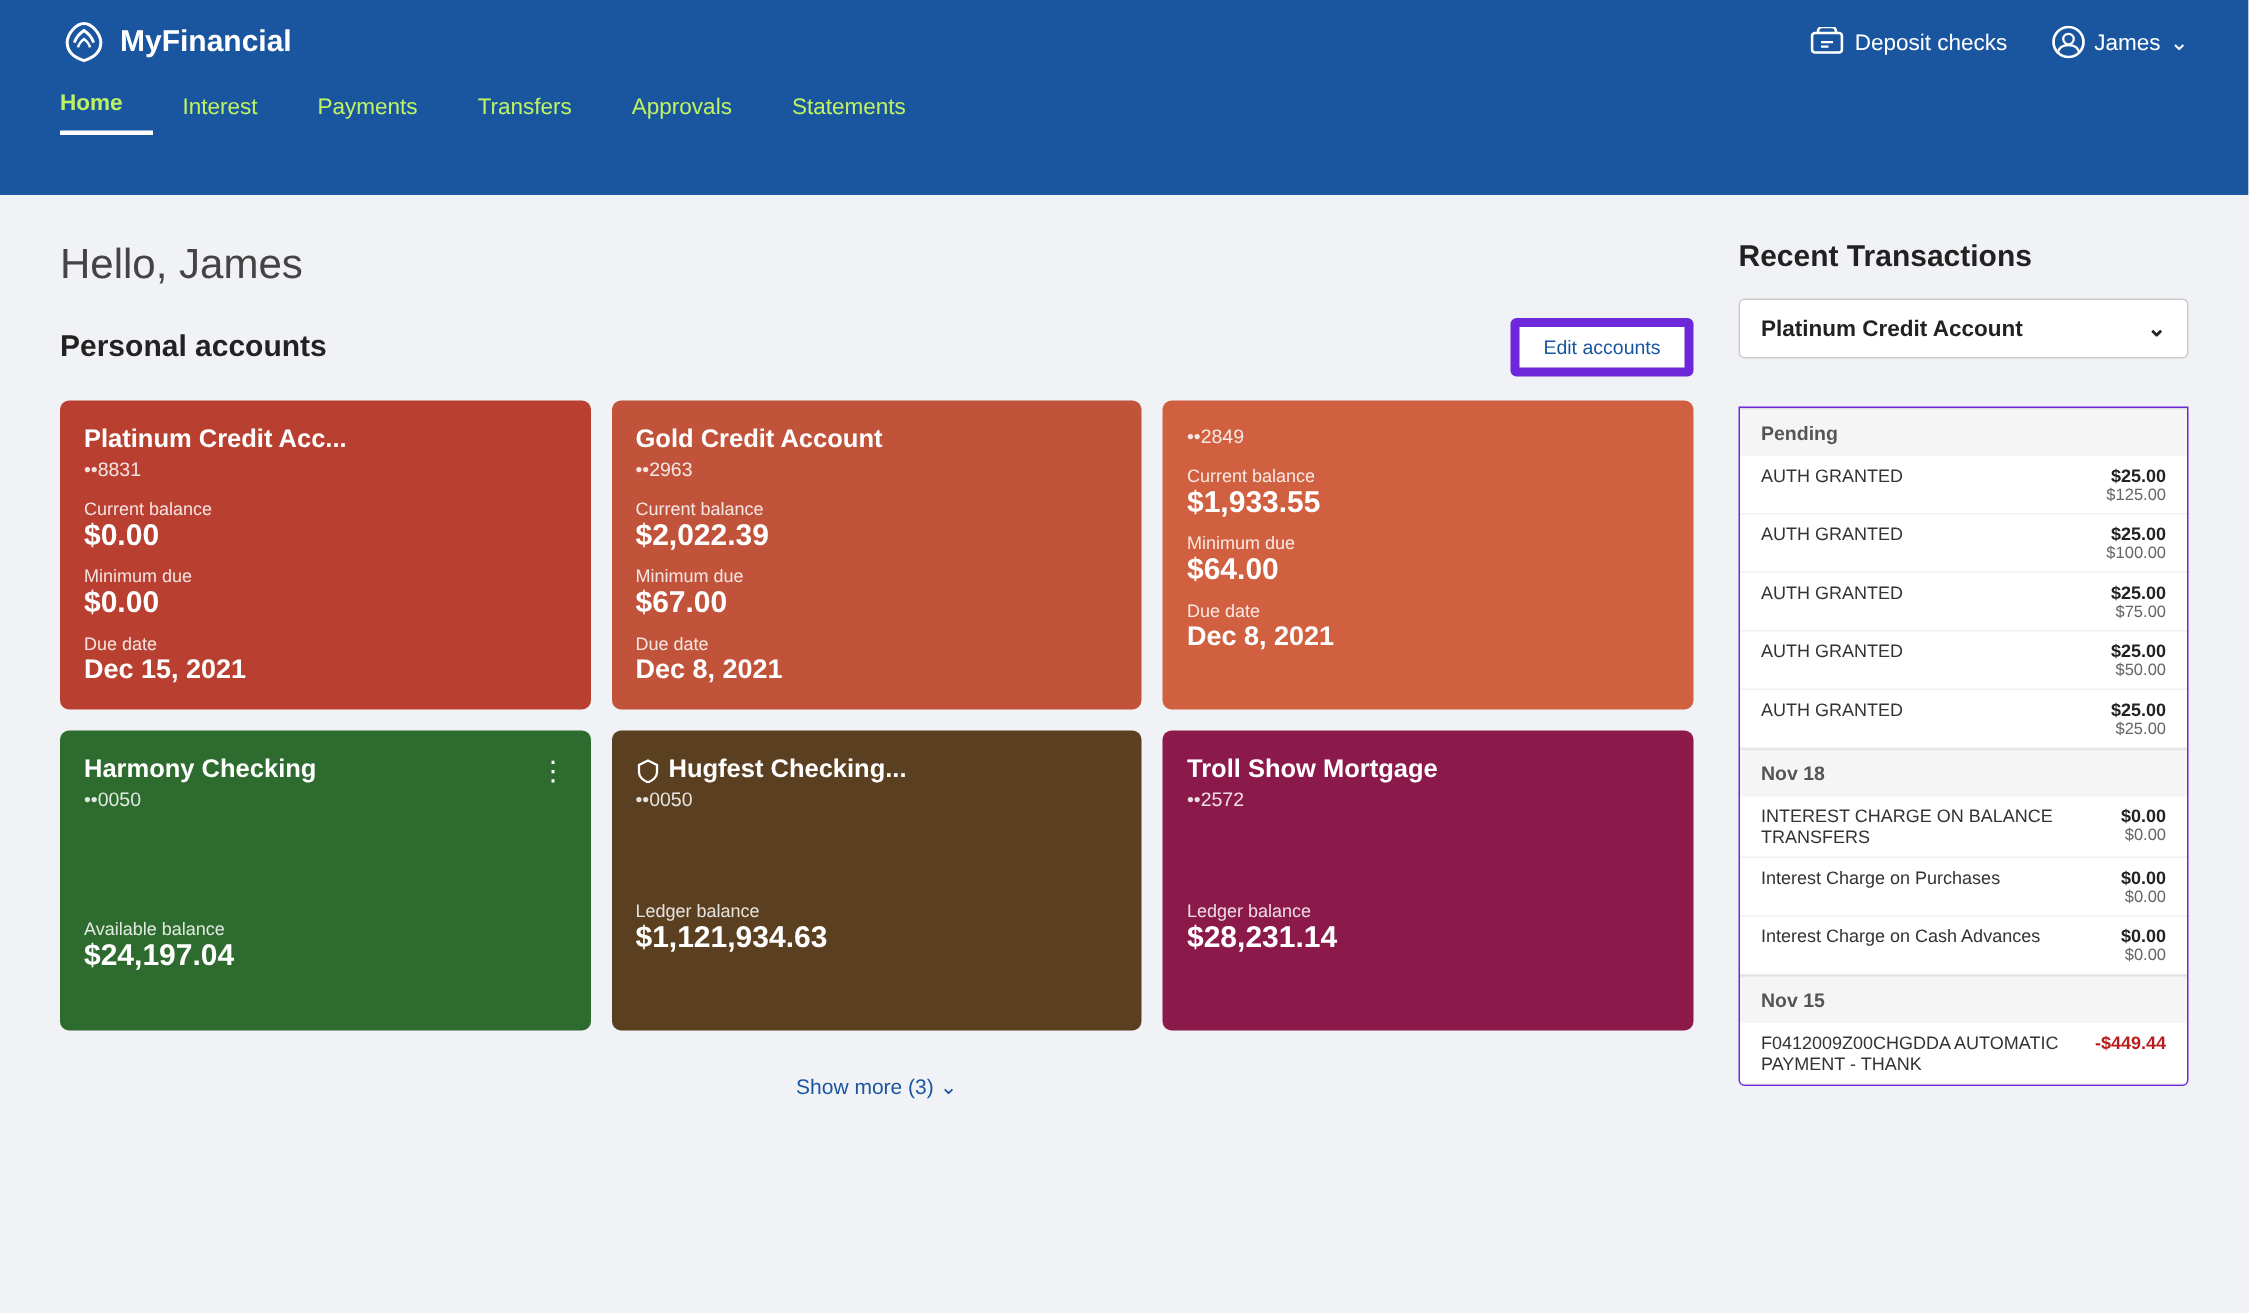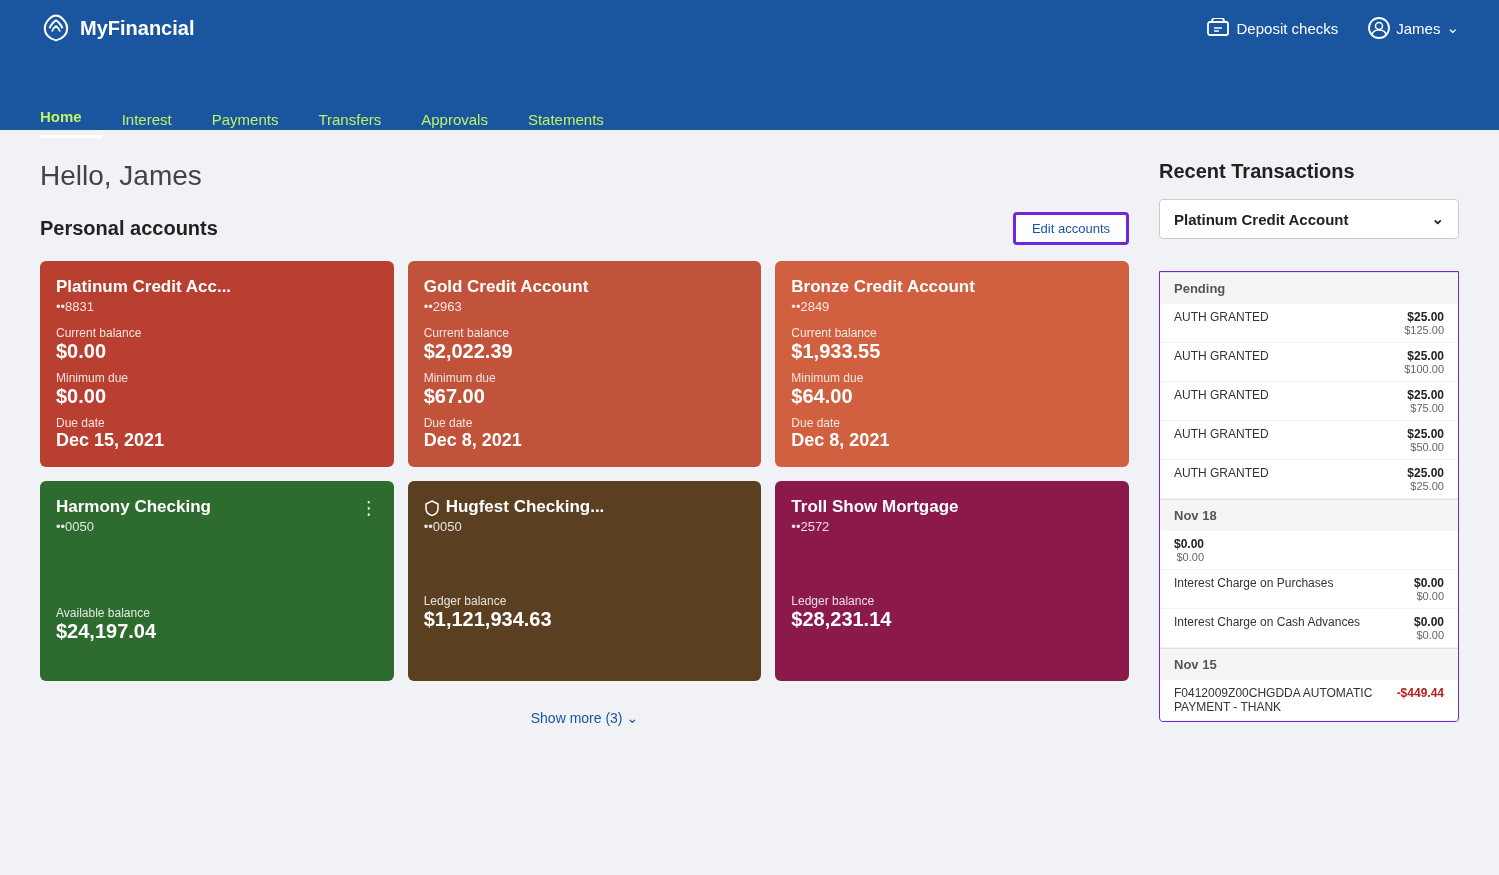--- a/index.html
+++ b/index.html
@@ -8,21 +8,20 @@
     
     .header {
       background: #1a56a0;
       padding: 0 40px;
       display: flex;
       align-items: center;
       justify-content: space-between;
       height: 130px;
       flex-direction: column;
       justify-content: flex-start;
-      gap: 48px;
     }
     .header-top {
       width: 100%;
       display: flex;
       align-items: center;
       justify-content: space-between;
       padding-top: 14px;
       padding-bottom: 8px;
     }
     .logo {
@@ -106,21 +105,21 @@
       align-items: center;
       justify-content: space-between;
       margin-bottom: 16px;
     }
     .section-title {
       font-size: 20px;
       font-weight: bold;
       color: #222;
     }
     .edit-accounts-btn {
-      border: 3px solid #6d28d9;
+      border: 6px solid #6d28d9;
       color: #1a56a0;
       background: white;
       padding: 6px 16px;
       border-radius: 4px;
       cursor: pointer;
       font-size: 13px;
     }
     .accounts-grid {
       display: grid;
       grid-template-columns: 1fr 1fr 1fr;
@@ -312,21 +311,20 @@
         <div class="account-number">••2963</div>
         <div class="account-field-label">Current balance</div>
         <div class="account-field-value">$2,022.39</div>
         <div class="account-field-label">Minimum due</div>
         <div class="account-field-value">$67.00</div>
         <div class="account-field-label">Due date</div>
         <div class="account-field-value" style="font-size:18px;">Dec 8, 2021</div>
       </div>
 
       <div class="account-card card-credit-3">
-        <div class="account-name">Bronze Credit Account</div>
         <div class="account-number">••2849</div>
         <div class="account-field-label">Current balance</div>
         <div class="account-field-value">$1,933.55</div>
         <div class="account-field-label">Minimum due</div>
         <div class="account-field-value">$64.00</div>
         <div class="account-field-label">Due date</div>
         <div class="account-field-value" style="font-size:18px;">Dec 8, 2021</div>
       </div>
 
       <div class="account-card card-checking-1" style="min-height:200px;">
@@ -415,20 +413,21 @@
       <div class="tx-row">
         <div class="tx-label">AUTH GRANTED</div>
         <div class="tx-amounts">
           <div class="tx-amount-main">$25.00</div>
           <div class="tx-amount-sub">$25.00</div>
         </div>
       </div>
 
       <div class="tx-section-header">Nov 18</div>
       <div class="tx-row">
+        <div class="tx-label">INTEREST CHARGE ON BALANCE TRANSFERS</div>
         <div class="tx-amounts">
           <div class="tx-amount-main">$0.00</div>
           <div class="tx-amount-sub">$0.00</div>
         </div>
       </div>
       <div class="tx-row">
         <div class="tx-label">Interest Charge on Purchases</div>
         <div class="tx-amounts">
           <div class="tx-amount-main">$0.00</div>
           <div class="tx-amount-sub">$0.00</div>

